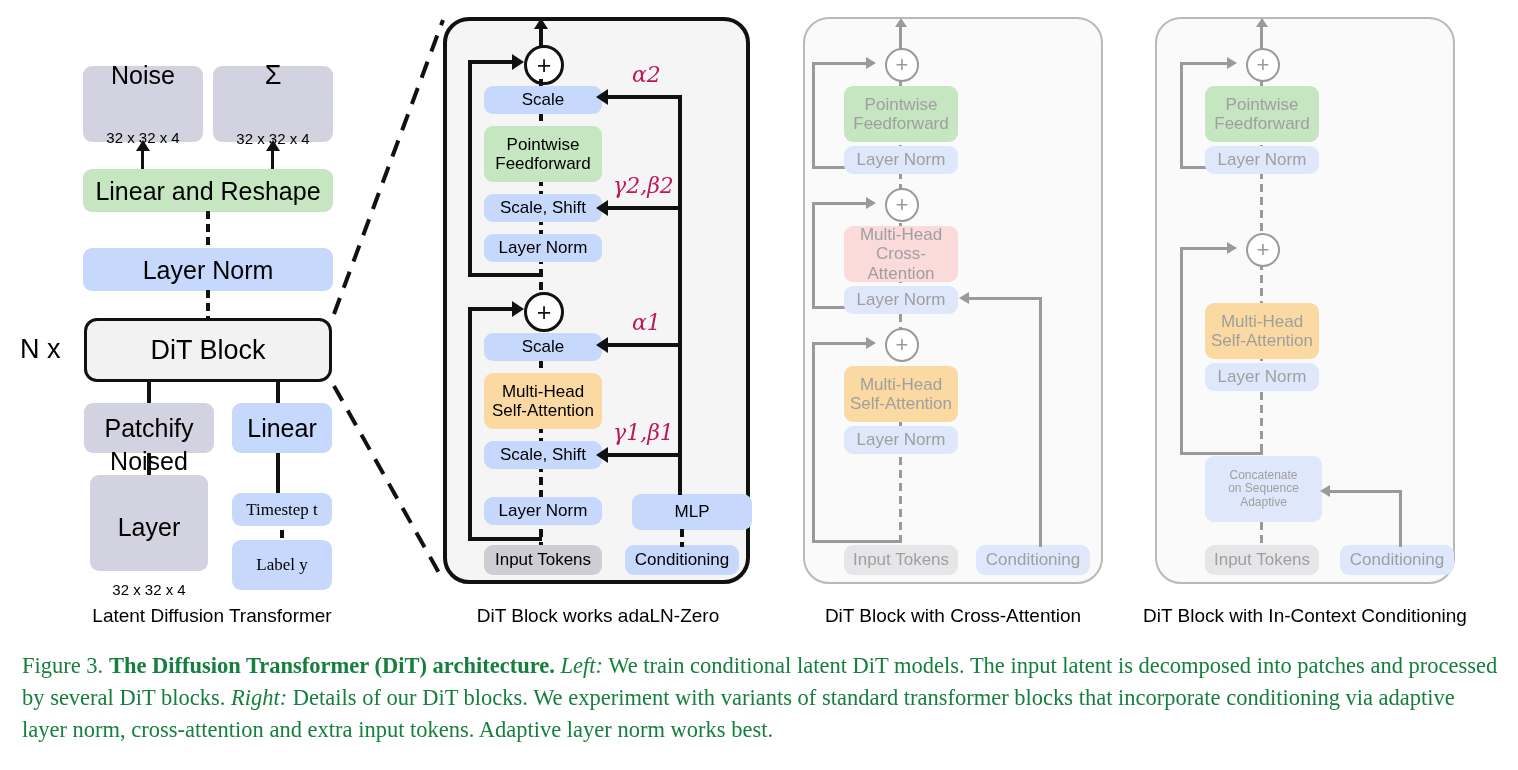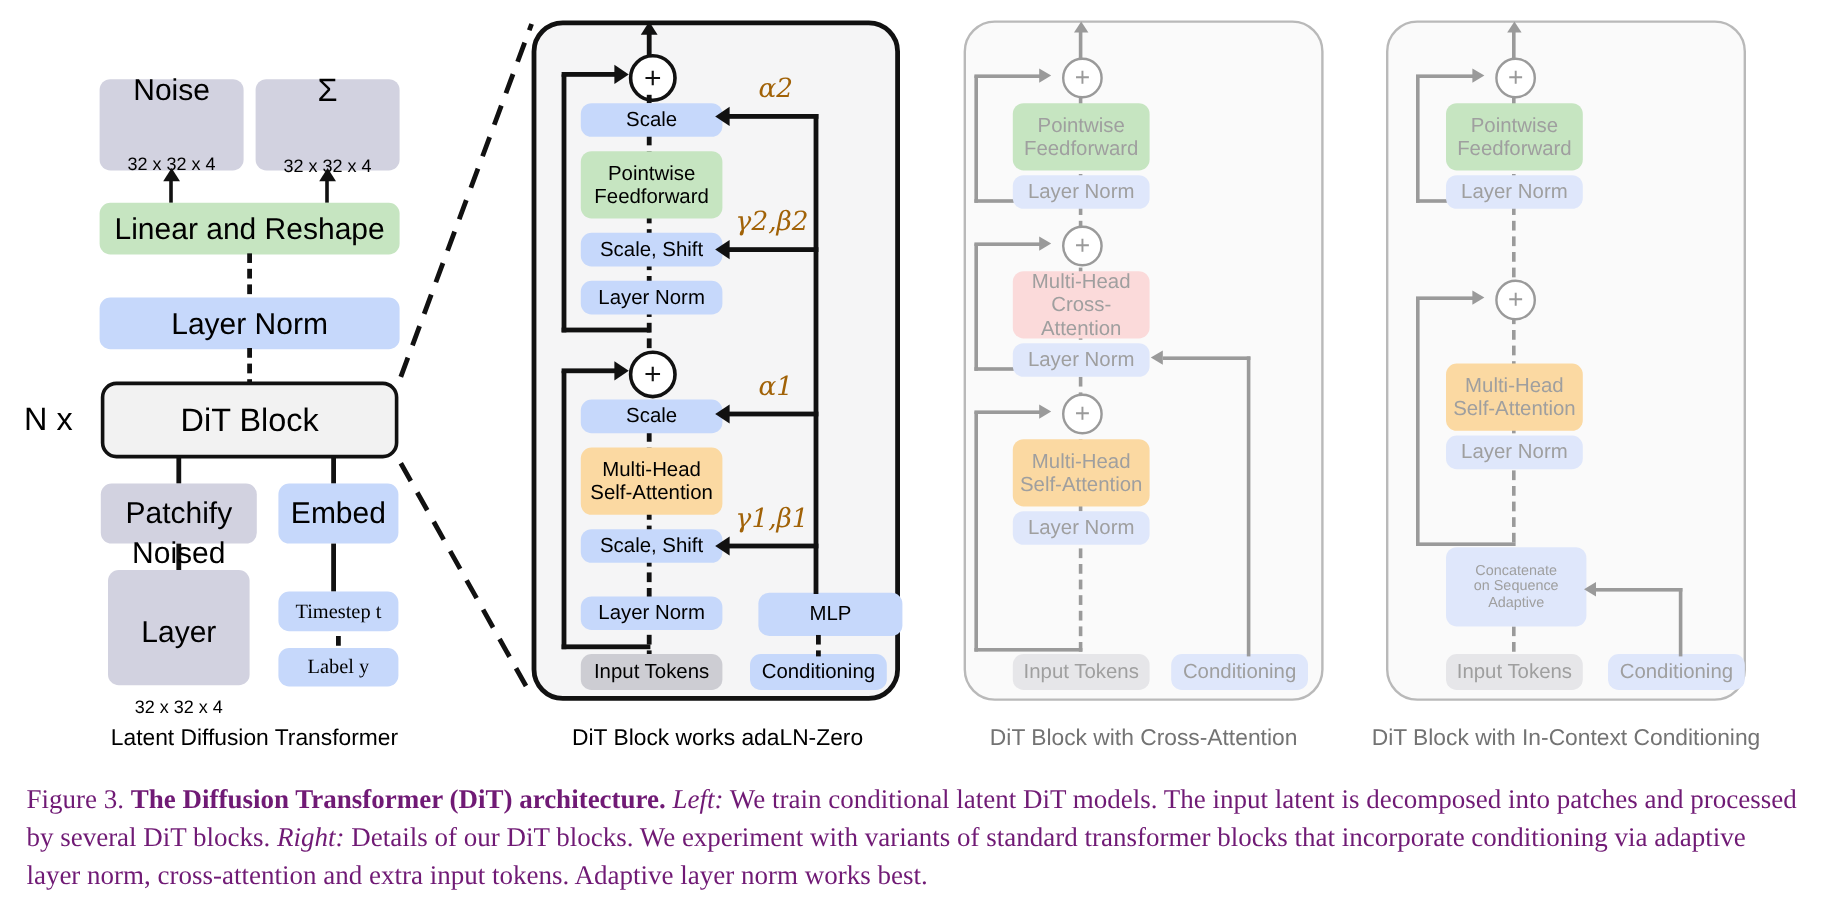--- a/index.html
+++ b/index.html
@@ -44,34 +44,34 @@
   
   .panel{position:absolute;box-sizing:border-box;border-radius:26px;background:#f5f5f6;}
   .panel.k{border:4px solid #111;}
   .panel.g{border:2px solid #b9b9b9;background:#fafafa;}
 
   .ditblock{position:absolute;box-sizing:border-box;border:3px solid #111;border-radius:13px;
             background:#f2f2f2;display:flex;align-items:center;justify-content:center;
             font-size:27px;color:#000;}
 
   .cap{position:absolute;text-align:center;font-size:19px;color:#000;}
-  .cap.g{color:#737373;}
+  .cap.g{color:#000000;}
 
   .greek{position:absolute;font-family:"DejaVu Serif",serif;font-style:italic;
-         font-size:22px;color:#a16207;white-space:nowrap;}
+         font-size:22px;color:#be185d;white-space:nowrap;}
 
   .nx{position:absolute;font-size:27px;color:#000;}
 
   
   .g-txt{color:#9f9f9f;}
 
   
   #caption{position:absolute;left:22px;top:650px;width:1480px;
            font-family:"Liberation Serif",serif;font-size:22.5px;line-height:1.42;
-           color:#701a75;text-align:left;}
+           color:#15803d;text-align:left;}
   #caption b{font-weight:bold;}
   #caption i{font-style:italic;}
 </style>
 </head>
 <body>
 
 <div id="stage">
 
   <div>
 
@@ -107,38 +107,38 @@
     </div>
 
     <div class="ln" style="left:147px;top:381px;width:4px;height:22px;"></div>
     <div class="ln" style="left:276px;top:381px;width:4px;height:22px;"></div>
 
     <div class="box c-grayp" style="left:84px;top:403px;width:130px;height:50px;font-size:25px;">
       <span>Patchify</span>
     </div>
 
     <div class="box c-blue" style="left:232px;top:403px;width:100px;height:50px;font-size:25px;">
-      <span>Embed</span>
+      <span>Linear</span>
     </div>
 
     <div class="ln" style="left:147px;top:453px;width:4px;height:22px;"></div>
     <div class="ln" style="left:276px;top:453px;width:4px;height:40px;"></div>
 
     <div class="box c-grayp" style="left:90px;top:475px;width:118px;height:96px;font-size:25px;">
       <span>Noised</span>
       <span>Layer</span>
       <span class="sub">32 x 32 x 4</span>
     </div>
 
     <div class="box c-blue" style="left:232px;top:493px;width:100px;height:33px;font-size:17px;font-family:'Liberation Serif',serif;">
       <span>Timestep t</span>
     </div>
     <div class="dash" style="left:280px;top:530px;height:14px;"></div>
 
-    <div class="box c-blue" style="left:232px;top:540px;width:100px;height:32px;font-size:17px;font-family:'Liberation Serif',serif;">
+    <div class="box c-blue" style="left:232px;top:540px;width:100px;height:50px;font-size:17px;font-family:'Liberation Serif',serif;">
       <span>Label y</span>
     </div>
 
     <div class="cap" style="left:42px;top:605px;width:340px;">Latent Diffusion Transformer</div>
   </div>
 
   <svg style="position:absolute;left:0;top:0;width:1518px;height:640px;pointer-events:none;">
     <line x1="334" y1="314" x2="443" y2="20" stroke="#111" stroke-width="4" stroke-dasharray="17 11"></line>
     <line x1="334" y1="386" x2="443" y2="580" stroke="#111" stroke-width="4" stroke-dasharray="17 11"></line>
   </svg>

